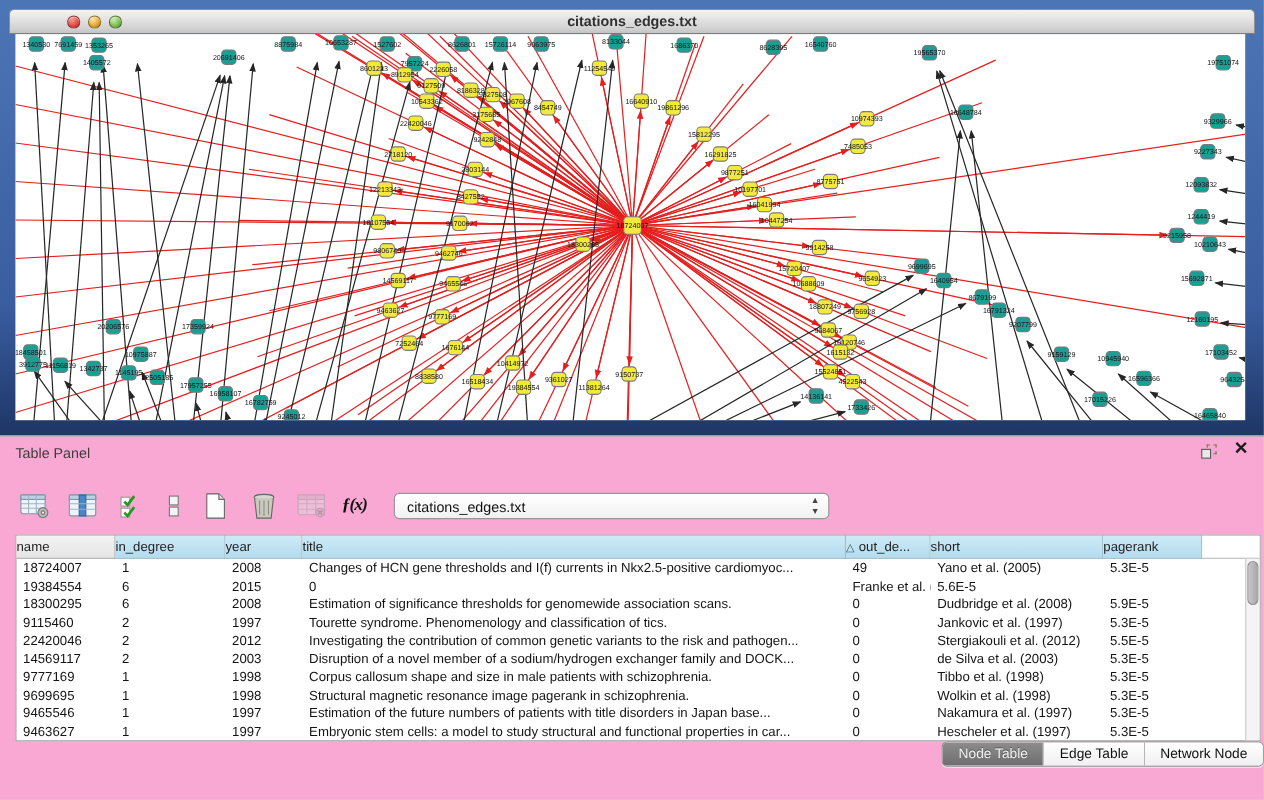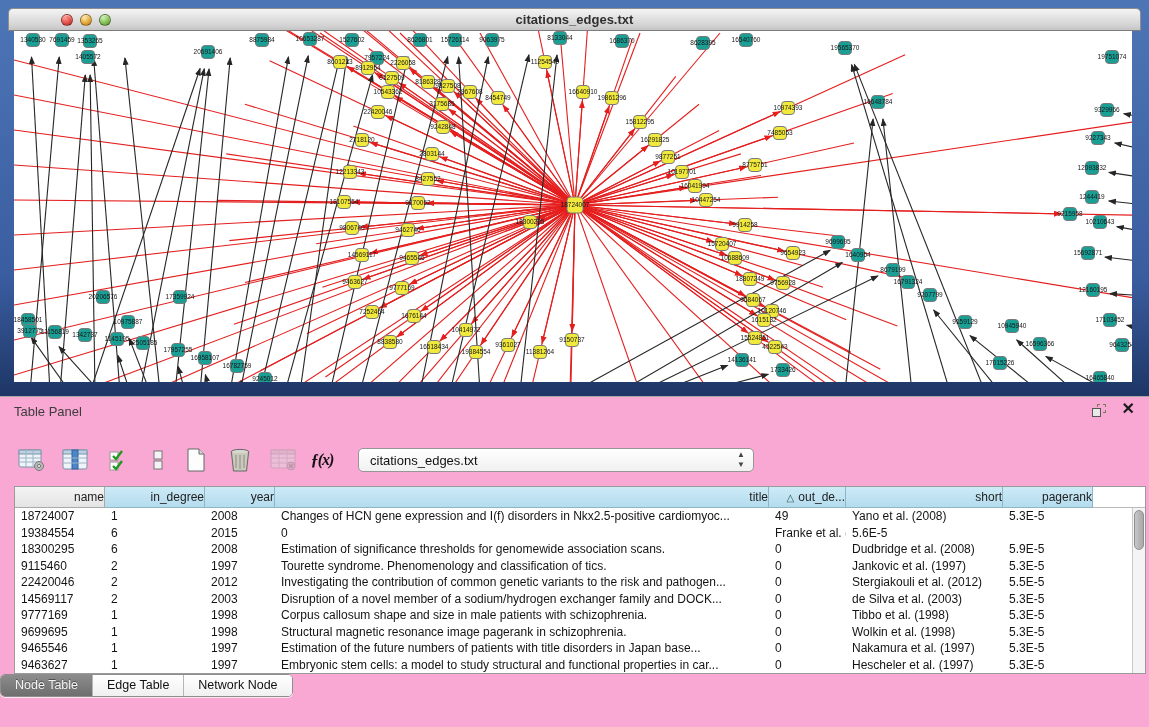--- a/index.html
+++ b/index.html
@@ -56,37 +56,37 @@
   .table-select .val { margin-left:11px; font-size:13px; color:#111; }
   .table-select .stepper { position:absolute; right:8px; top:1px; display:flex;
      flex-direction:column; line-height:10px; font-size:8px; color:#444; }
 
   
   .table-wrap { position:absolute; left:14px; top:89px; width:1132px; height:188px;
      background:#fff; border:1px solid #9b9b9b; }
   .tgrid-row { display:grid; grid-template-columns:90px 100px 70px 494px 77px 157px 90px 1fr; }
   .thead .th { height:21px; background:linear-gradient(#cdeaf7,#b4dcee);
      border-right:1px solid #8fb6c6; border-bottom:1px solid #8fb6c6;
-     font-size:12px; color:#222; text-align:right; line-height:21px;
+     font-size:12px; color:#222; text-align:left; line-height:21px;
      overflow:hidden; white-space:nowrap; }
   .thead .th.gray { background:linear-gradient(#f4f4f4,#e4e4e4); border-right:1px solid #aaa;
      border-bottom:1px solid #aaa; }
   .thead .th.filler { background:#fff; border-right:none; border-bottom:1px solid #bbb; }
   .sort-glyph { display:inline-block; margin-right:4px; color:#355; font-size:10px; }
   .tbody { position:absolute; left:0; top:21px; right:13px; bottom:0; overflow:hidden; }
   .tbody .tr { height:16.5px; }
   .tbody .td { font-size:12px; color:#141414; line-height:16.5px; padding-left:6px;
      white-space:nowrap; overflow:hidden; }
   .vscroll { position:absolute; right:0; top:21px; bottom:0; width:13px;
      background:#f4f4f4; border-left:1px solid #c9c9c9; }
   .vscroll .thumb { position:absolute; left:1px; top:2px; width:10px; height:40px;
      border-radius:5px; background:linear-gradient(90deg,#c7c7c7,#a8a8a8); border:1px solid #909090; }
 
   
-  .tabs { position:absolute; left:0; top:277px; width:100%; display:flex; justify-content:flex-start; }
+  .tabs { position:absolute; left:0; top:277px; width:100%; display:flex; justify-content:flex-end; }
   .seg { display:flex; border:1px solid #8d8d8d; border-radius:5px; overflow:hidden;
      background:#fff; box-shadow:0 1px 0 rgba(255,255,255,.7); }
   .seg .tab { font-size:12.5px; padding:3px 14px 4px 14px; color:#111;
      border-right:1px solid #b5b5b5; background:linear-gradient(#ffffff,#f0f0f0); }
   .seg .tab:last-child { border-right:none; }
   .seg .tab.sel { background:linear-gradient(#8c8c8c,#6e6e6e); color:#f4f4f4;
      text-shadow:0 -1px 0 rgba(0,0,0,.4); }
 
   
   .statusbar { position:absolute; left:0; bottom:0; width:100%; height:27px;
@@ -633,23 +633,23 @@
           <div class="th"><span class="sort-glyph">△</span>out_de...</div>
           <div class="th">short</div>
           <div class="th">pagerank</div>
           <div class="th filler"></div>
         </div>
       <div class="tbody" id="tbody">
           <div class="tr tgrid-row">
             <div class="td">18724007</div>
             <div class="td">1</div>
             <div class="td">2008</div>
-            <div class="td">Changes of HCN gene expression and I(f) disorders in Nkx2.5-positive cardiomyoc...</div>
+            <div class="td">Changes of HCN gene thresholds and I(f) currents in Nkx2.5-positive cardiomyoc...</div>
             <div class="td">49</div>
-            <div class="td">Yano et al. (2008)</div>
+            <div class="td">Yano et al. (2005)</div>
             <div class="td">5.3E-5</div>
             <div class="td"></div>
           </div>
           <div class="tr tgrid-row">
             <div class="td">19384554</div>
             <div class="td">6</div>
             <div class="td">2015</div>
             <div class="td">0</div>
             <div class="td">Franke et al. (2009)</div>
             <div class="td">5.6E-5</div>

